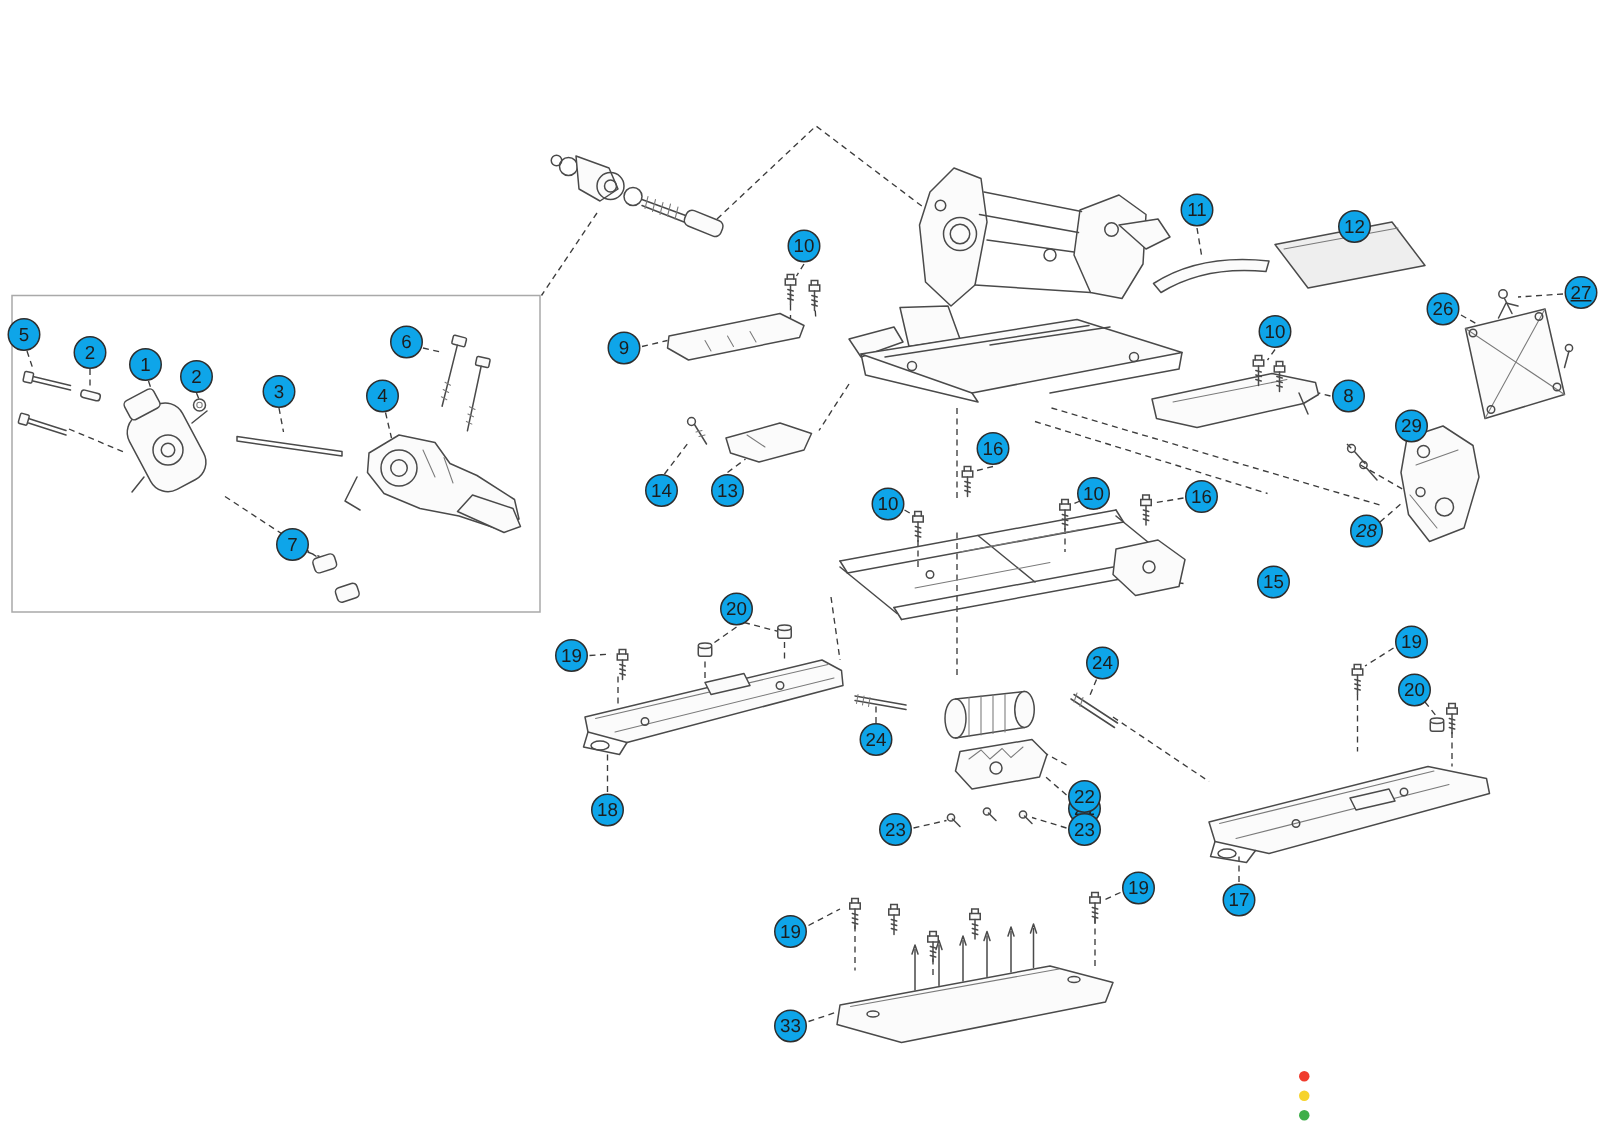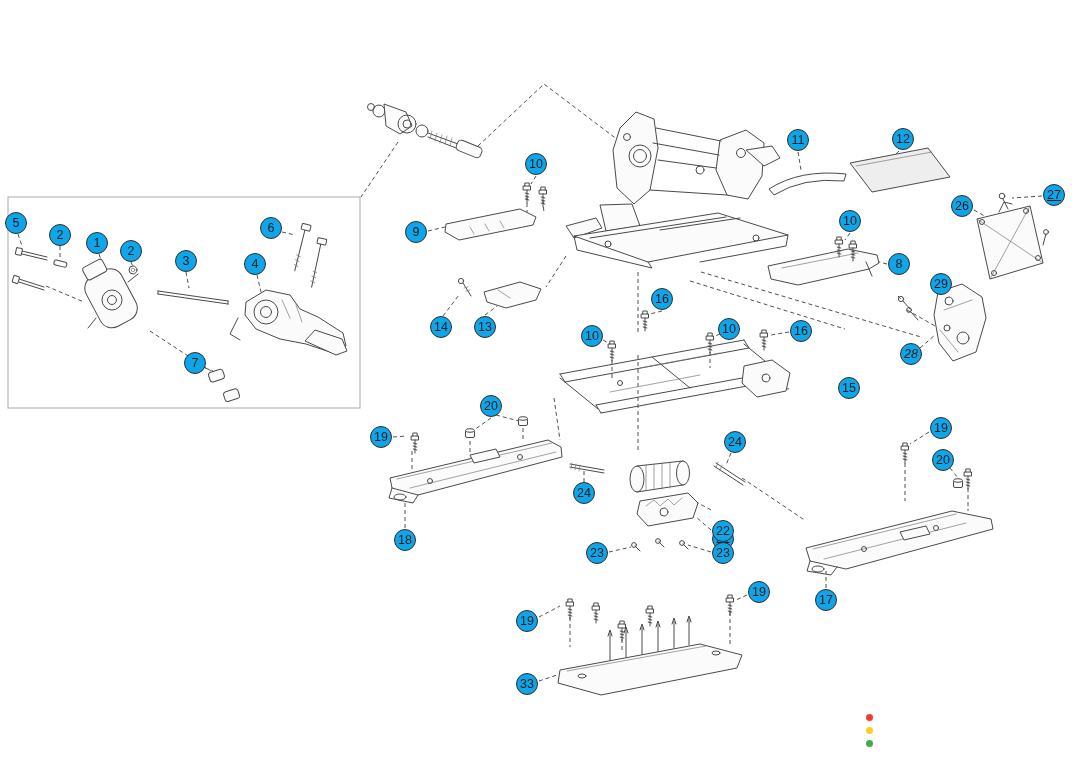--- a/index.html
+++ b/index.html
@@ -361,21 +361,21 @@
       <div class="callout" style="left: 49px; top: 224px;">2</div>
       <div class="callout" style="left: 86px; top: 232px;">1</div>
       <div class="callout" style="left: 120px; top: 240px;">2</div>
       <div class="callout" style="left: 175px; top: 250px;">3</div>
       <div class="callout" style="left: 244px; top: 253px;">4</div>
       <div class="callout" style="left: 260px; top: 217px;">6</div>
       <div class="callout" style="left: 184px; top: 352px;">7</div>
       <div class="callout" style="left: 405px; top: 221px;">9</div>
       <div class="callout" style="left: 525px; top: 153px;">10</div>
       <div class="callout" style="left: 787px; top: 129px;">11</div>
-      <div class="callout" style="left: 892px; top: 128px;">12</div>
+      <div class="callout" style="left: 892px; top: 140px;">12</div>
       <div class="callout" style="left: 951px; top: 195px;">26</div>
       <div class="callout" style="left: 1043px; top: 184px; text-decoration: underline;">27</div>
       <div class="callout" style="left: 839px; top: 210px;">10</div>
       <div class="callout" style="left: 888px; top: 253px;">8</div>
       <div class="callout" style="left: 886px; top: 273px; margin-left: 44px;">29</div>
       <div class="callout" style="left: 430px; top: 316px;">14</div>
       <div class="callout" style="left: 474px; top: 316px;">13</div>
       <div class="callout" style="left: 651px; top: 288px;">16</div>
       <div class="callout" style="left: 581px; top: 325px;">10</div>
       <div class="callout" style="left: 718px; top: 318px;">10</div>

